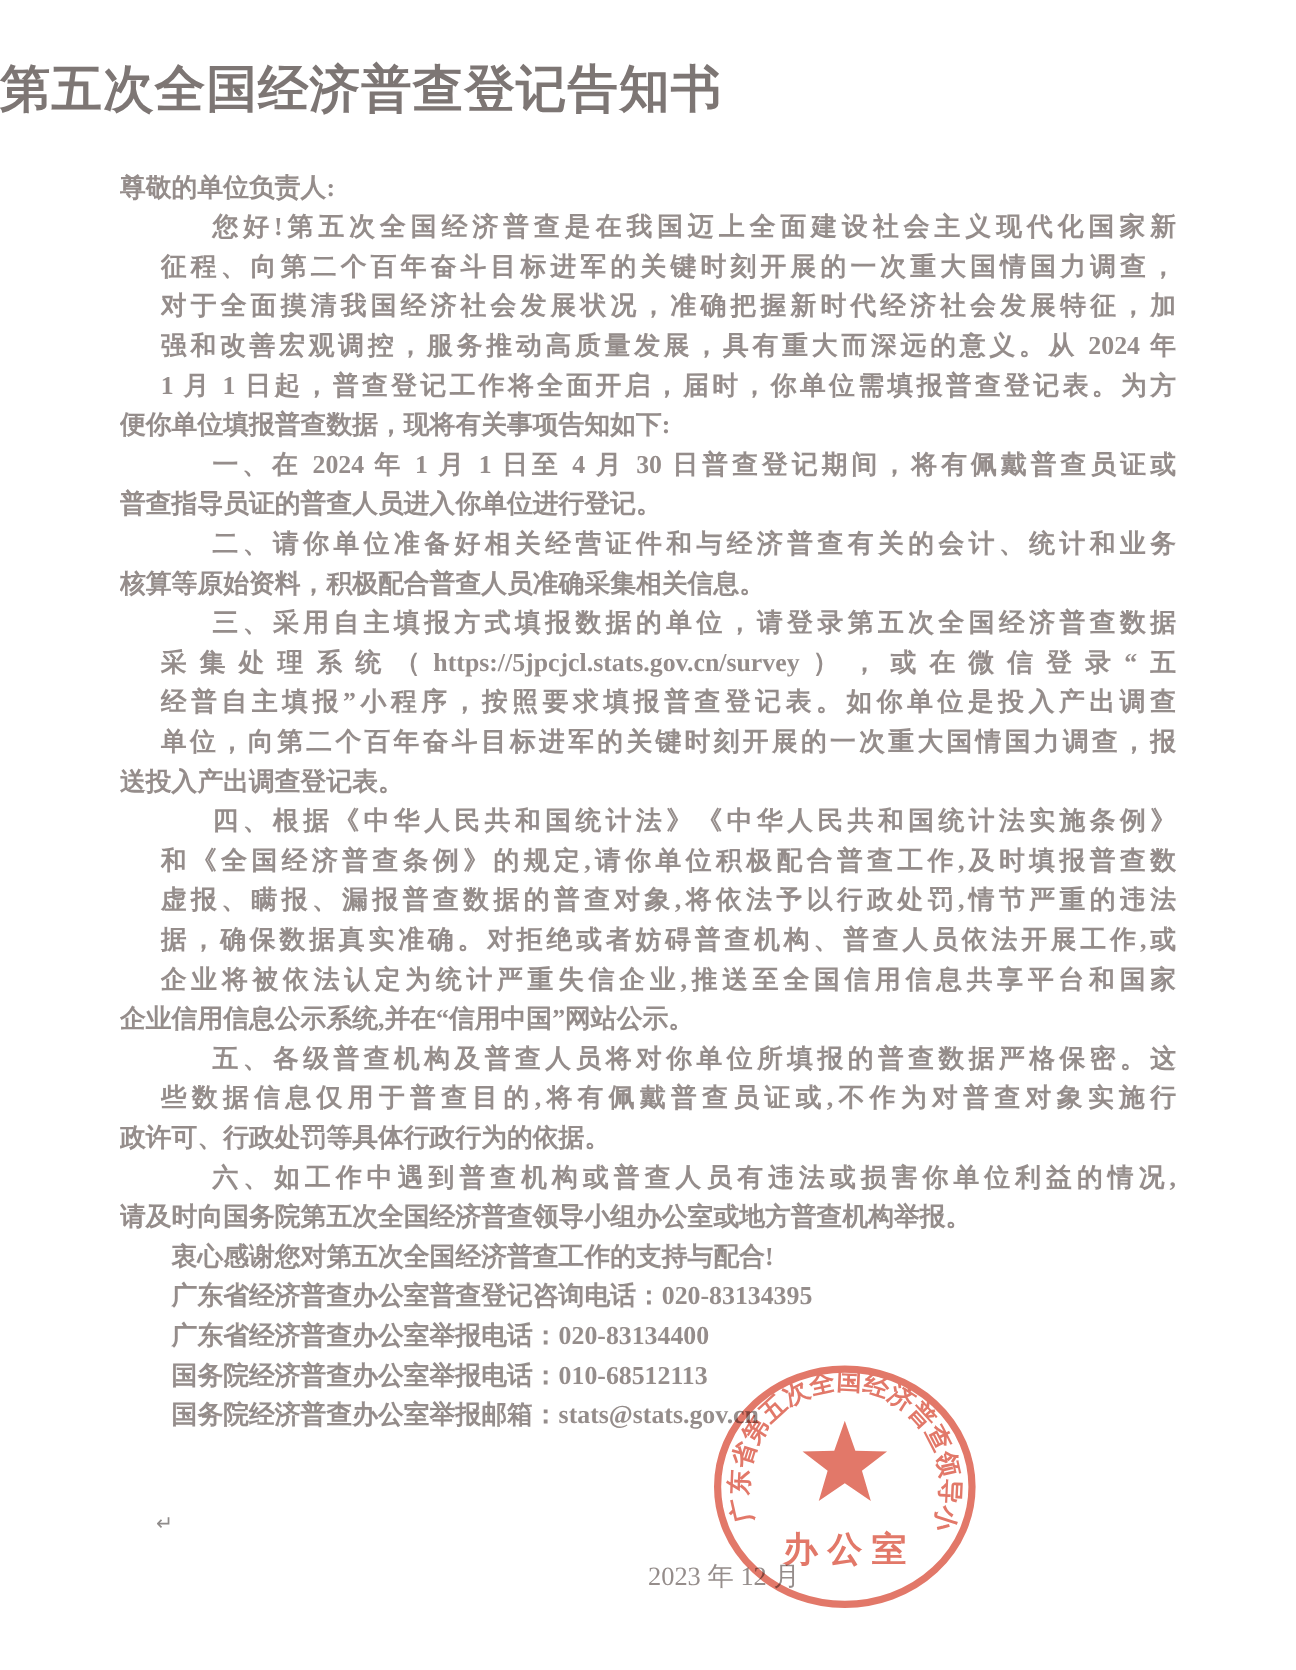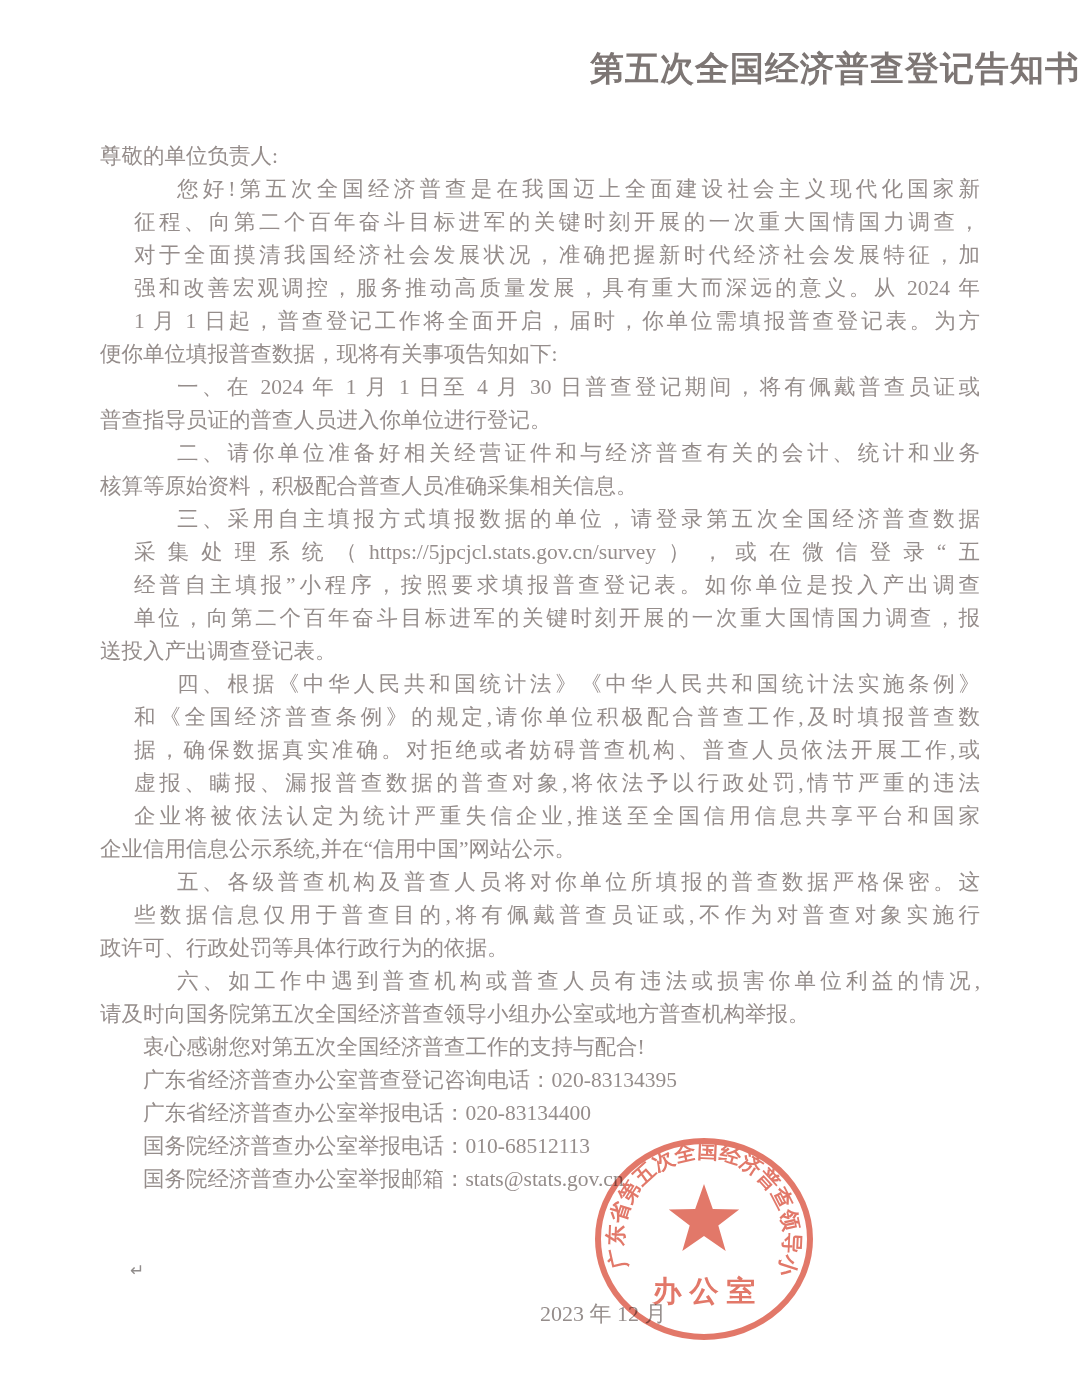--- a/index.html
+++ b/index.html
@@ -17,40 +17,41 @@
     background: var(--page-bg);
     font-family: "Liberation Serif", "DejaVu Serif", serif;
     overflow: hidden;
   }
   .title {
     position: absolute;
     top: 46px;
     left: 0;
     width: 100%;
     margin: 0;
-    text-align: right;
-    font-size: 34px;
+    text-align: left;
+    font-size: 42px;
     font-weight: bold;
     letter-spacing: 1px;
     color: var(--title-text);
   }
   .doc-body {
     position: absolute;
     left: 100px;
     top: 140px;
     width: 880px;
     font-size: 21.5px;
     color: var(--body-text);
   }
   .line {
     line-height: 33px;
     height: 33px;
     overflow: hidden;
     text-align: justify;
     white-space: normal;
+    font-weight: bold;
   }
   .line.fill { text-align-last: justify; margin-left: 34px; }
   .line.indent { text-indent: 2em; }
   .sig-org {
     position: absolute;
     top: 1259px;
     left: 100px;
     width: 880px;
     padding-right: 25px;
     text-align: right;
@@ -109,22 +110,22 @@
       <div class="line">普查指导员证的普查人员进入你单位进行登记。</div>
       <div class="line indent fill">二、请你单位准备好相关经营证件和与经济普查有关的会计、统计和业务</div>
       <div class="line">核算等原始资料，积极配合普查人员准确采集相关信息。</div>
       <div class="line indent fill">三、采用自主填报方式填报数据的单位，请登录第五次全国经济普查数据</div>
       <div class="line fill">采集处理系统（https://5jpcjcl.stats.gov.cn/survey），或在微信登录“五</div>
       <div class="line fill">经普自主填报”小程序，按照要求填报普查登记表。如你单位是投入产出调查</div>
       <div class="line fill">单位，向第二个百年奋斗目标进军的关键时刻开展的一次重大国情国力调查，报</div>
       <div class="line">送投入产出调查登记表。</div>
       <div class="line indent fill">四、根据《中华人民共和国统计法》《中华人民共和国统计法实施条例》</div>
       <div class="line fill">和《全国经济普查条例》的规定,请你单位积极配合普查工作,及时填报普查数</div>
+      <div class="line fill">虚报、瞒报、漏报普查数据的普查对象,将依法予以行政处罚,情节严重的违法</div>
       <div class="line fill">据，确保数据真实准确。对拒绝或者妨碍普查机构、普查人员依法开展工作,或</div>
-      <div class="line fill">虚报、瞒报、漏报普查数据的普查对象,将依法予以行政处罚,情节严重的违法</div>
       <div class="line fill">企业将被依法认定为统计严重失信企业,推送至全国信用信息共享平台和国家</div>
       <div class="line">企业信用信息公示系统,并在“信用中国”网站公示。</div>
       <div class="line indent fill">五、各级普查机构及普查人员将对你单位所填报的普查数据严格保密。这</div>
       <div class="line fill">些数据信息仅用于普查目的,将有佩戴普查员证或,不作为对普查对象实施行</div>
       <div class="line">政许可、行政处罚等具体行政行为的依据。</div>
       <div class="line indent fill">六、如工作中遇到普查机构或普查人员有违法或损害你单位利益的情况,</div>
       <div class="line">请及时向国务院第五次全国经济普查领导小组办公室或地方普查机构举报。</div>
       <div class="line indent">衷心感谢您对第五次全国经济普查工作的支持与配合!</div>
       <div class="line indent">广东省经济普查办公室普查登记咨询电话：020-83134395</div>
       <div class="line indent">广东省经济普查办公室举报电话：020-83134400</div>

